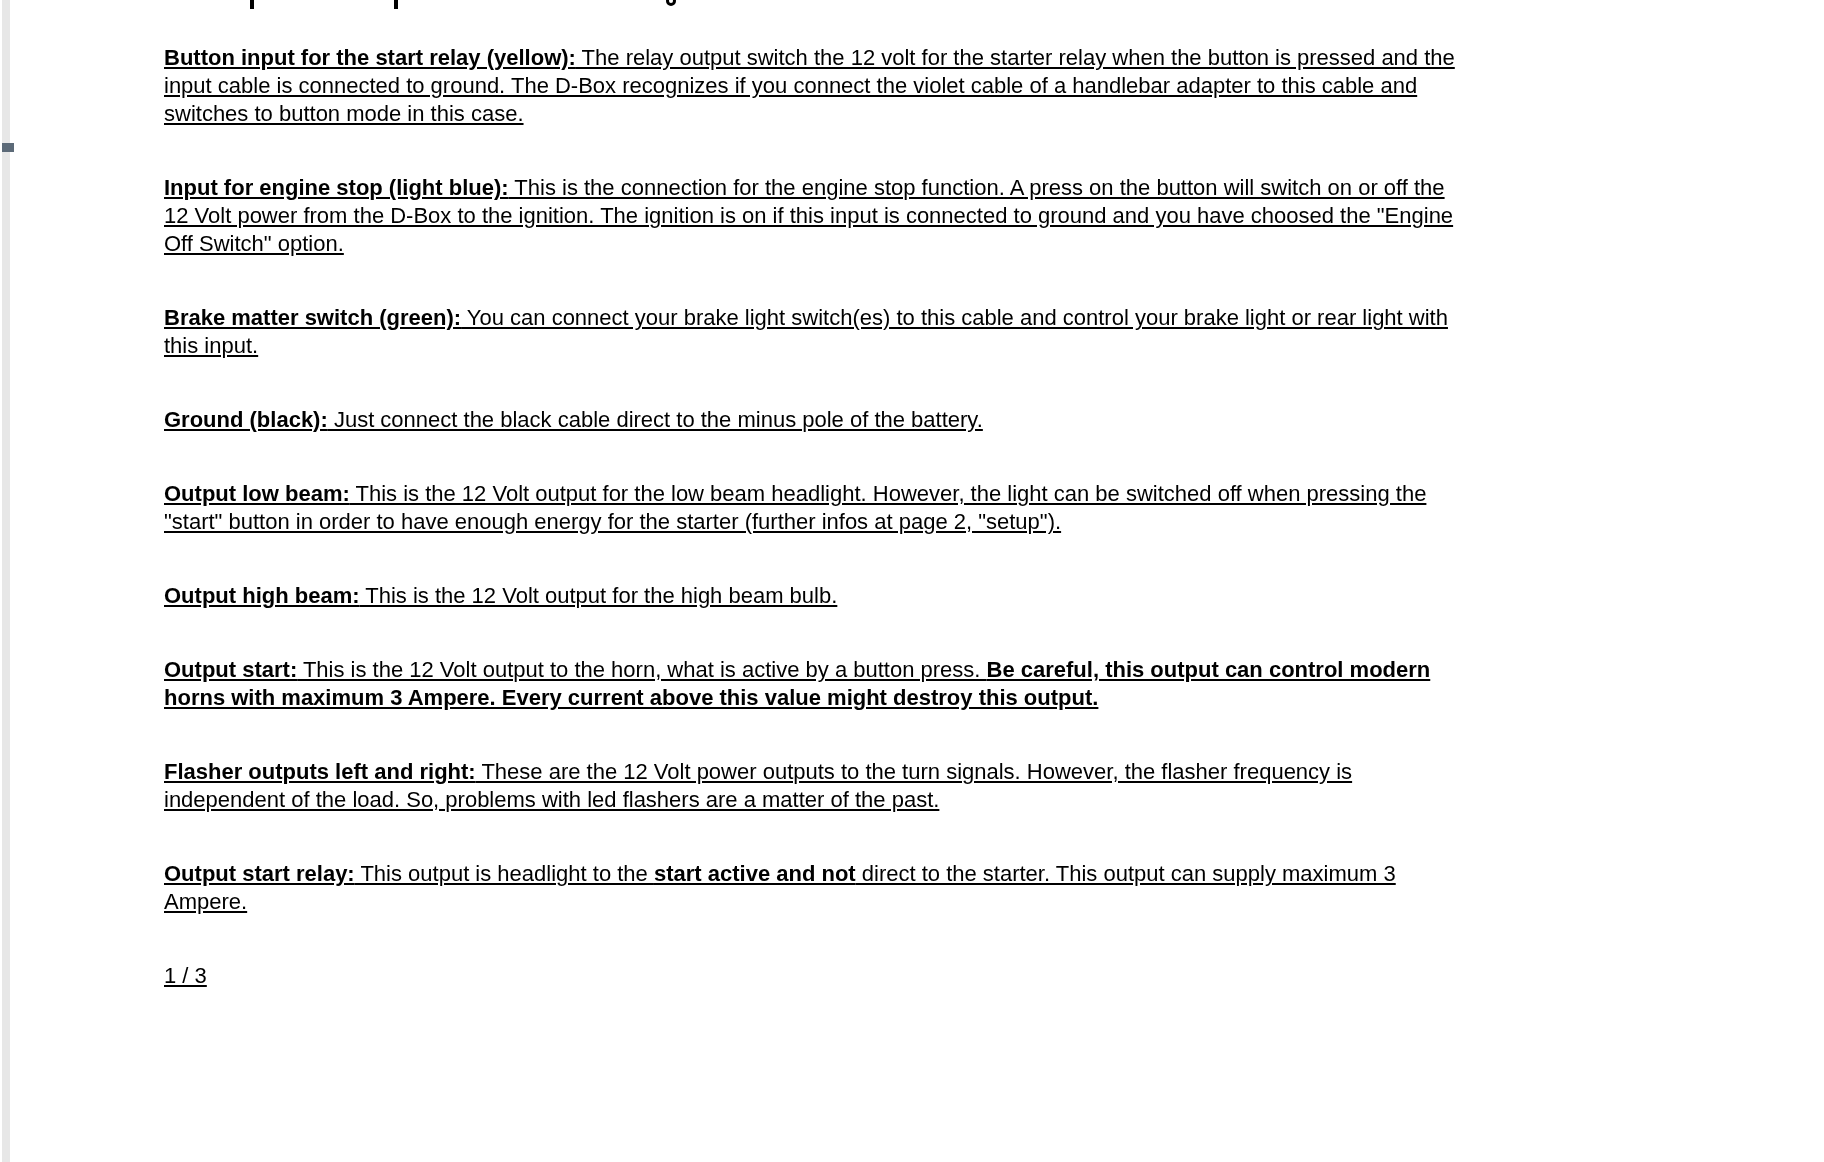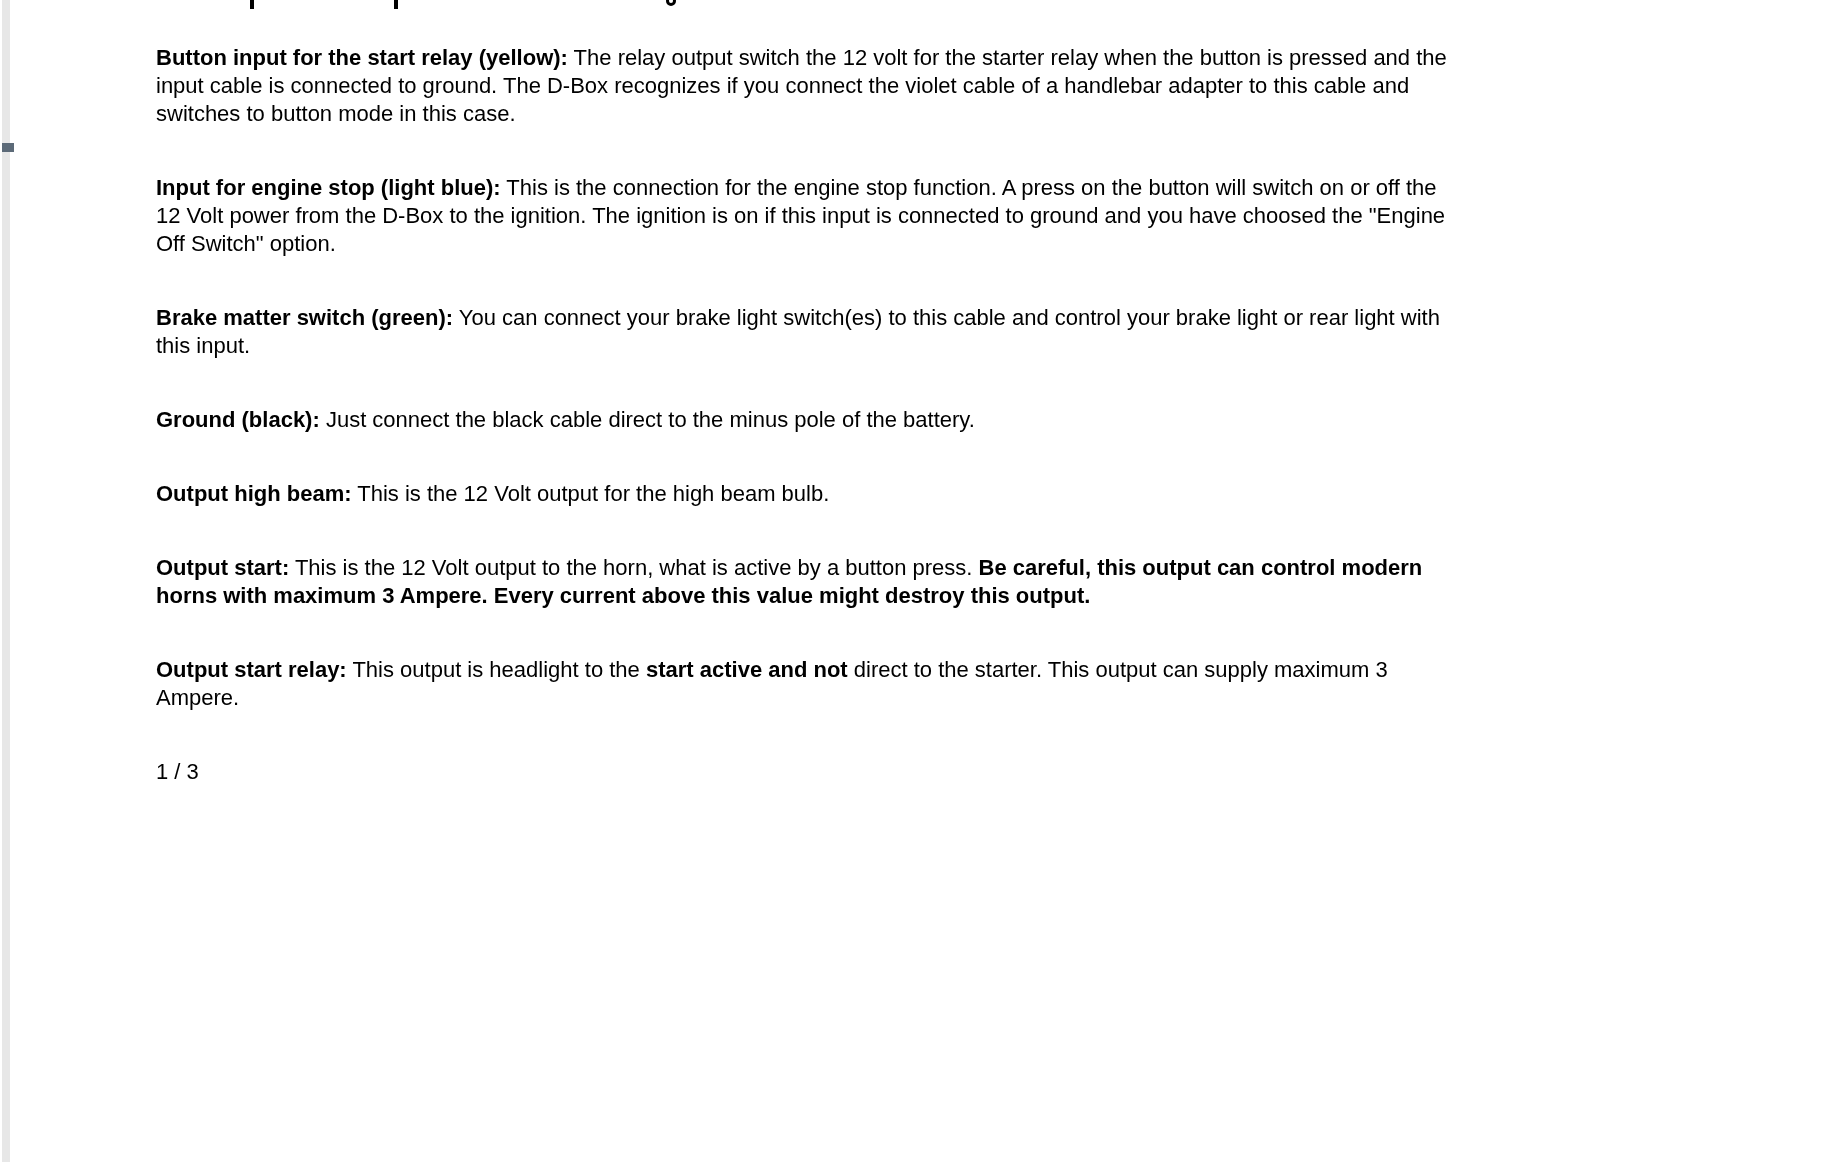--- a/index.html
+++ b/index.html
@@ -58,25 +58,26 @@
     top: -4px;
     left: 666px;
     width: 10px;
     height: 10px;
     border: 3px solid #000;
     border-radius: 50%;
     box-sizing: border-box;
   }
   .content {
     position: absolute;
-    left: 156px;
+    left: 164px;
     top: 44px;
     width: 1292px;
     font-size: 22px;
     line-height: 28px;
+    text-decoration: underline;
   }
   .para {
     margin: 0 0 46px 0;
     font-weight: 400;
   }
   .para .b {
     font-weight: 700;
   }
   .page-number {
     margin: 0;
@@ -99,19 +100,21 @@
     <span class="frag-stem f2"></span>
     <span class="frag-loop"></span>
   </div>
 
   <div class="content" id="page-content">
 
     <p class="para"><span class="b">Button input for the start relay (yellow):</span><span class=""> The relay output switch the 12 volt for the starter relay when the button is pressed and the input cable is connected to ground. The D-Box recognizes if you connect the violet cable of a handlebar adapter to this cable and switches to button mode in this case.</span></p>
       <p class="para"><span class="b">Input for engine stop (light blue):</span><span class=""> This is the connection for the engine stop function. A press on the button will switch on or off the 12 Volt power from the D-Box to the ignition. The ignition is on if this input is connected to ground and you have choosed the "Engine Off Switch" option.</span></p>
       <p class="para"><span class="b">Brake matter switch (green):</span><span class=""> You can connect your brake light switch(es) to this cable and control your brake light or rear light with this input.</span></p>
       <p class="para"><span class="b">Ground (black):</span><span class=""> Just connect the black cable direct to the minus pole of the battery.</span></p>
+      <p class="para"><span class="b">Output low beam:</span><span class=""> This is the 12 Volt output for the low beam headlight. However, the light can be switched off when pressing the "start" button in order to have enough energy for the starter (further infos at page 2, "setup").</span></p>
       <p class="para"><span class="b">Output high beam:</span><span class=""> This is the 12 Volt output for the high beam bulb.</span></p>
       <p class="para"><span class="b">Output start:</span><span class=""> This is the 12 Volt output to the horn, what is active by a button press. </span><span class="b">Be careful, this output can control modern horns with maximum 3 Ampere. Every current above this value might destroy this output.</span></p>
+      <p class="para"><span class="b">Flasher outputs left and right:</span><span class=""> These are the 12 Volt power outputs to the turn signals. However, the flasher frequency is independent of the load. So, problems with led flashers are a matter of the past.</span></p>
       <p class="para"><span class="b">Output start relay:</span><span class=""> This output is headlight to the </span><span class="b">start active and not</span><span class=""> direct to the starter. This output can supply maximum 3 Ampere.</span></p>
       <p class="page-number">1 / 3</p>
   </div>
 
 </div>
 
 </body></html>

